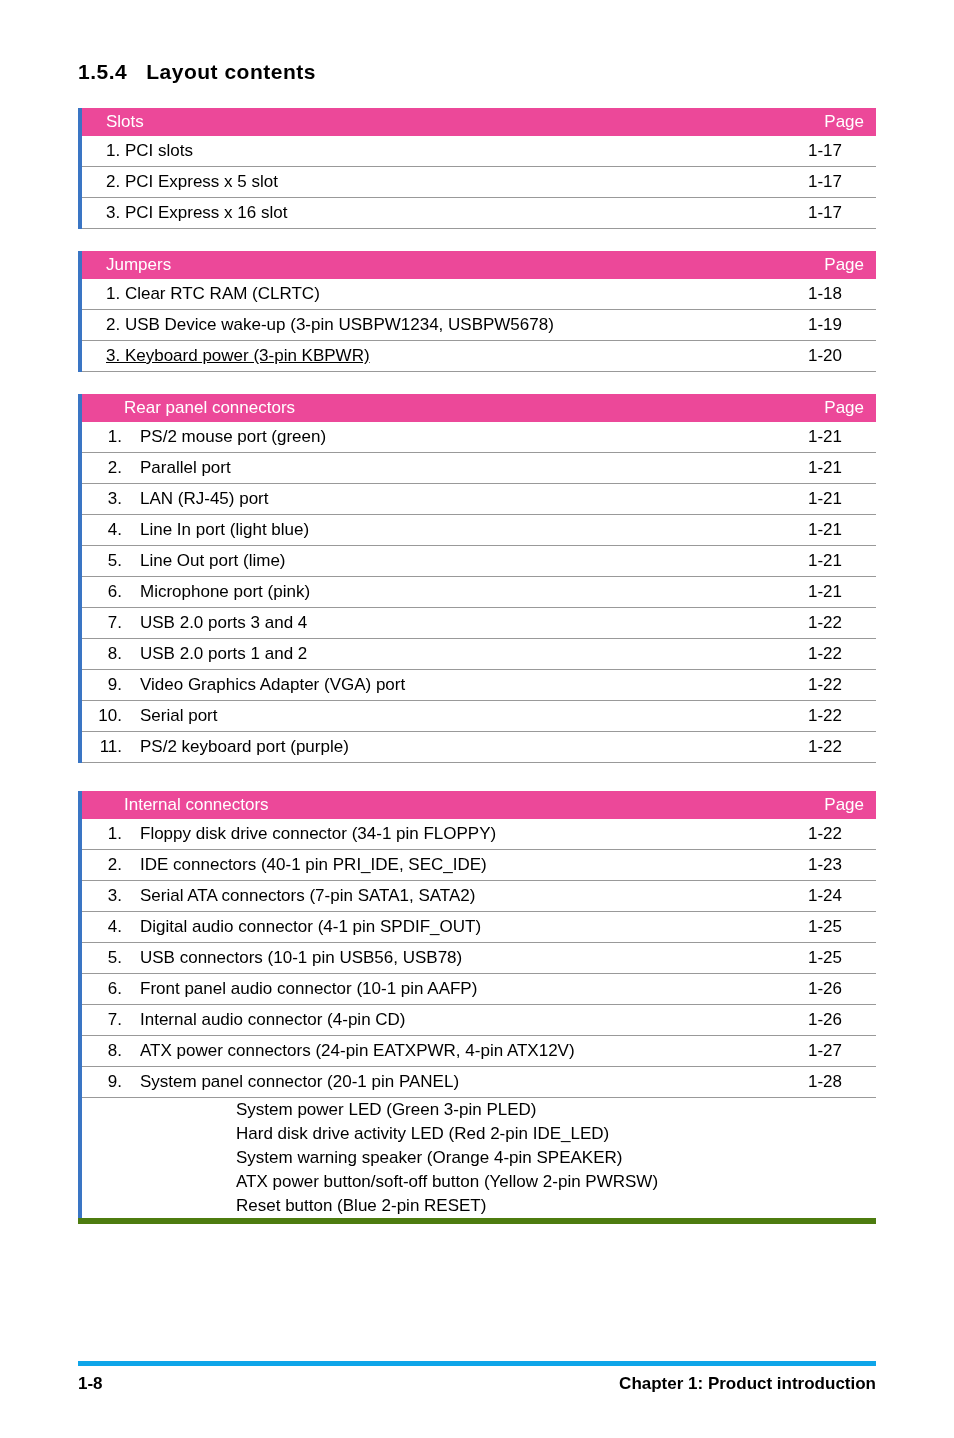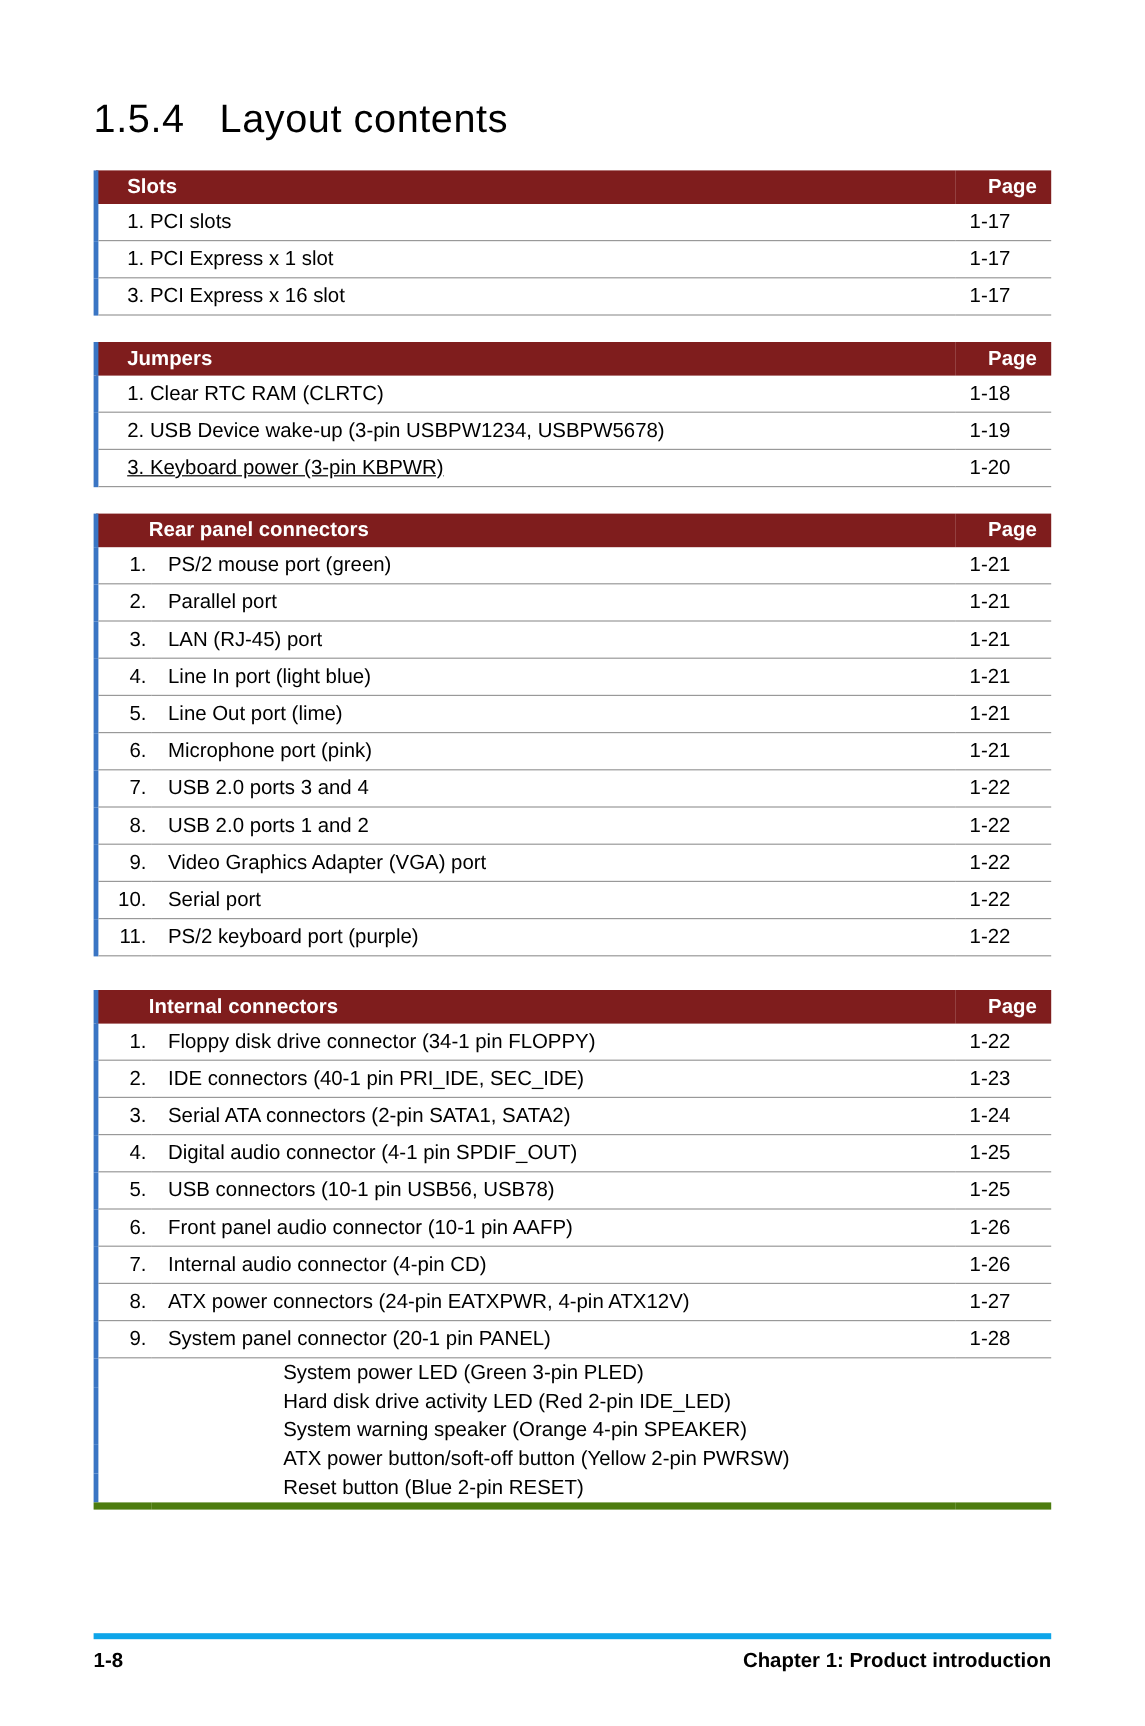--- a/index.html
+++ b/index.html
@@ -8,37 +8,36 @@
     height: 1438px;
     background: #fff;
     font-family: Arial, Helvetica, sans-serif;
     color: #000;
     position: relative;
   }
   .page {
     padding: 60px 78px 0 78px;
   }
   h2.section-title {
-    font-size: 33px;
-    font-weight: normal;
+    font-size: 21px;
+    font-weight: bold;
     margin-bottom: 24px;
     letter-spacing: 0.5px;
-    margin-top: 20px;
   }
   table {
     width: 100%;
     border-collapse: collapse;
     margin-bottom: 28px;
     font-size: 17px;
   }
   table.tight { margin-bottom: 22px; }
   th {
-    background: #7f1d1d;
+    background: #ec4899;
     color: #fff;
-    font-weight: bold;
+    font-weight: normal;
     text-align: left;
     padding: 4px 12px;
     font-size: 17px;
   }
   th.page-col { text-align: right; width: 80px; }
   td {
     padding: 5px 12px;
     border-bottom: 1px solid #999;
   }
   td.page-cell { text-align: left; }
@@ -78,21 +77,21 @@
     <tbody>
         <tr>
       <th class="accent" style="padding-left:24px;">Slots</th>
       <th class="page-col">Page</th>
     </tr>
     <tr>
       <td class="accent" style="padding-left:24px;">1.  PCI slots</td>
       <td class="page-cell">1-17</td>
     </tr>
     <tr>
-      <td class="accent" style="padding-left:24px;">1.  PCI Express x 1 slot</td>
+      <td class="accent" style="padding-left:24px;">2.  PCI Express x 5 slot</td>
       <td class="page-cell">1-17</td>
     </tr>
     <tr>
       <td class="accent" style="padding-left:24px;">3.  PCI Express x 16 slot</td>
       <td class="page-cell">1-17</td>
     </tr>
   </tbody>
     </table>
 
   <table class="tight">
@@ -195,21 +194,21 @@
           <td class="label-cell">Floppy disk drive connector (34-1 pin FLOPPY)</td>
           <td class="page-cell">1-22</td>
         </tr>
         <tr>
           <td class="accent num-cell">2.</td>
           <td class="label-cell">IDE connectors (40-1 pin PRI_IDE, SEC_IDE)</td>
           <td class="page-cell">1-23</td>
         </tr>
         <tr>
           <td class="accent num-cell">3.</td>
-          <td class="label-cell">Serial ATA connectors (2-pin SATA1, SATA2)</td>
+          <td class="label-cell">Serial ATA connectors (7-pin SATA1, SATA2)</td>
           <td class="page-cell">1-24</td>
         </tr>
         <tr>
           <td class="accent num-cell">4.</td>
           <td class="label-cell">Digital audio connector (4-1 pin SPDIF_OUT)</td>
           <td class="page-cell">1-25</td>
         </tr>
         <tr>
           <td class="accent num-cell">5.</td>
           <td class="label-cell">USB connectors (10-1 pin USB56, USB78)</td>

